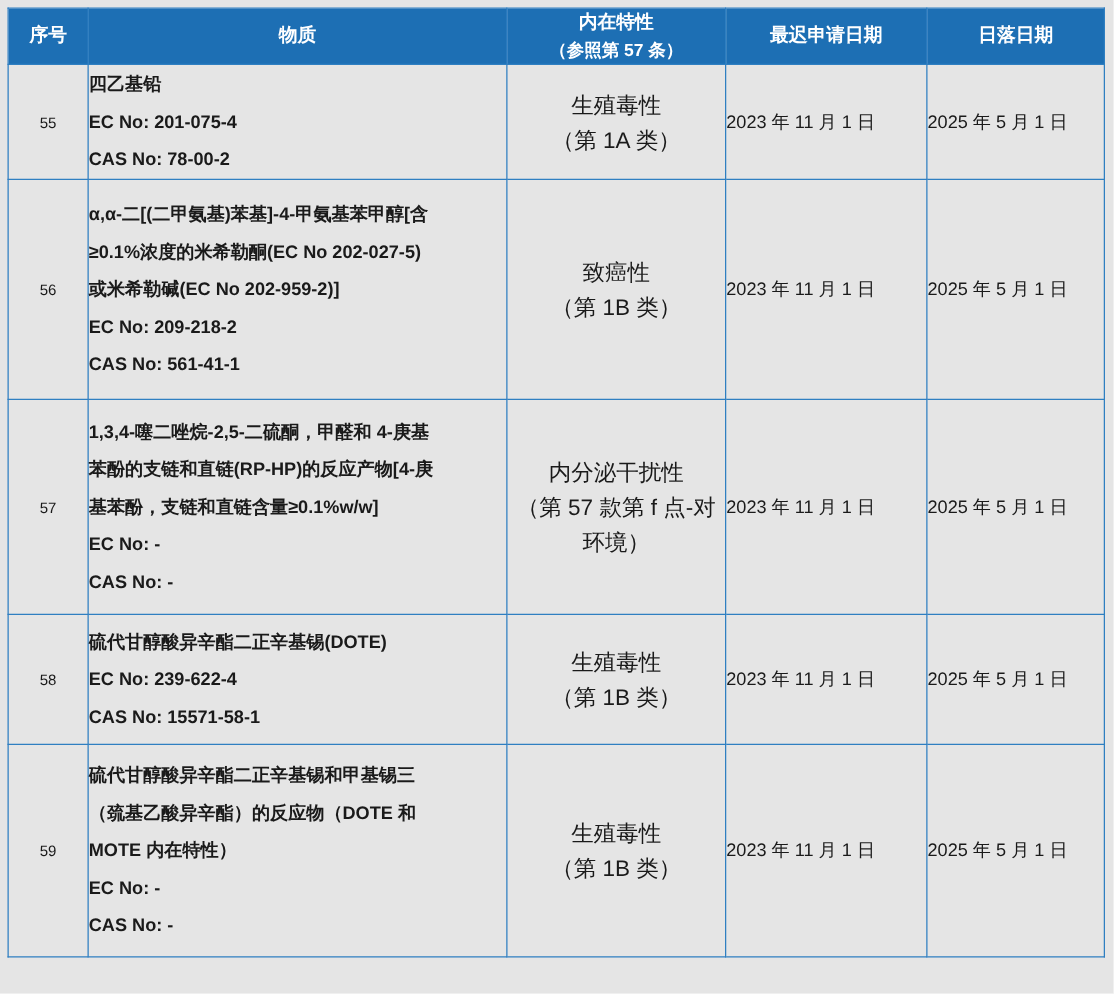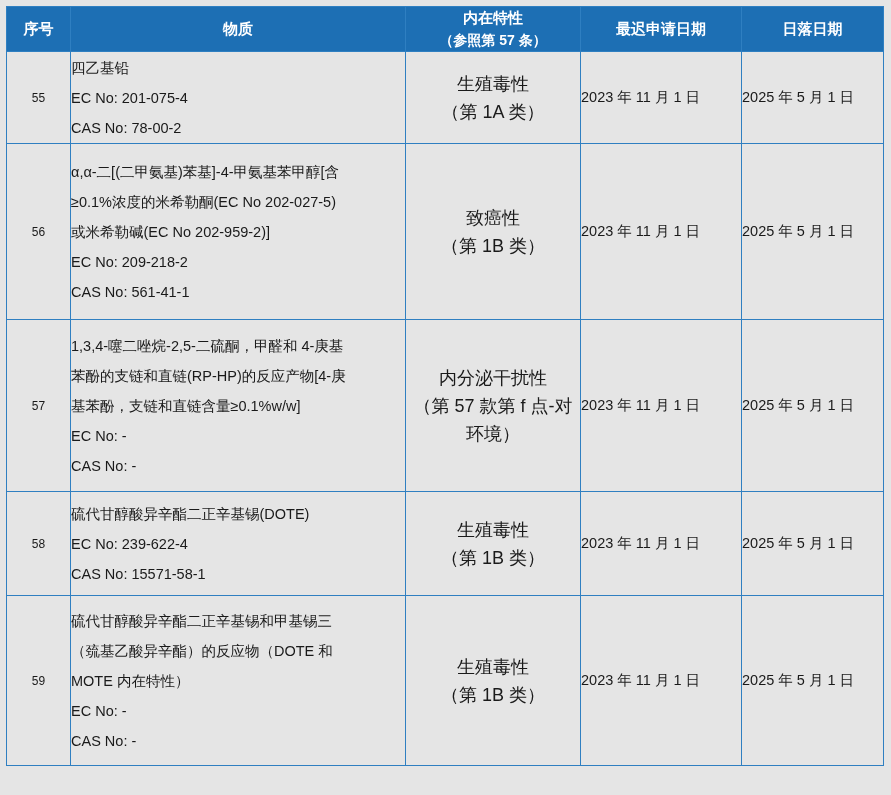--- a/index.html
+++ b/index.html
@@ -53,20 +53,21 @@
   }
   td.idx {
     text-align: center;
     font-size: 12px;
   }
   td.substance {
     padding: 12px 10px 12px 14px;
     font-size: 14.5px;
     line-height: 30px;
     text-align: left;
+    font-weight: bold;
   }
   td.substance .ln { display: block; white-space: normal; }
   td.prop {
     text-align: center;
     font-size: 18px;
     line-height: 28px;
     padding: 8px 8px;
   }
   td.prop .l2 { display: block; }
   td.date {

